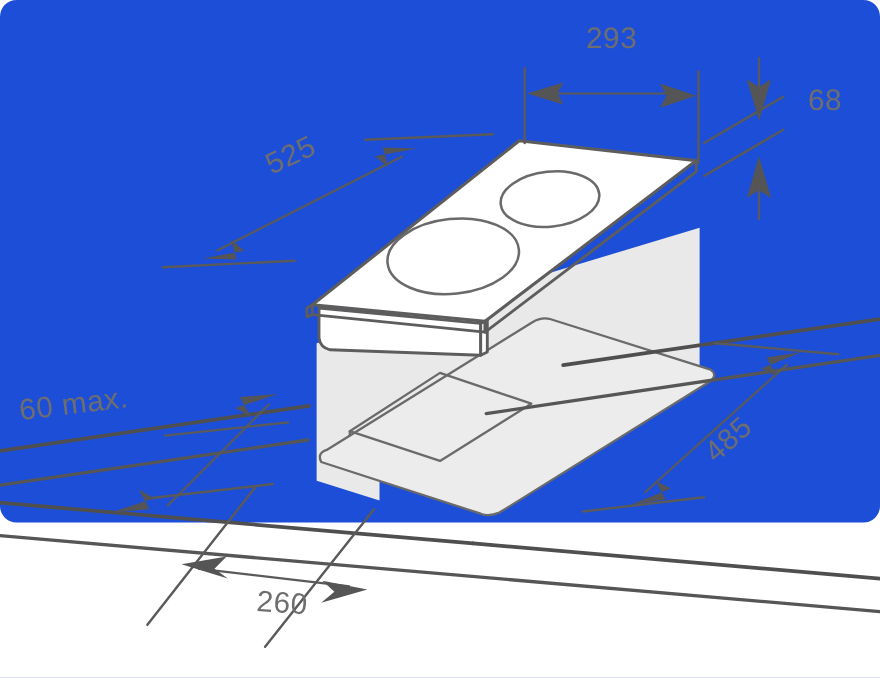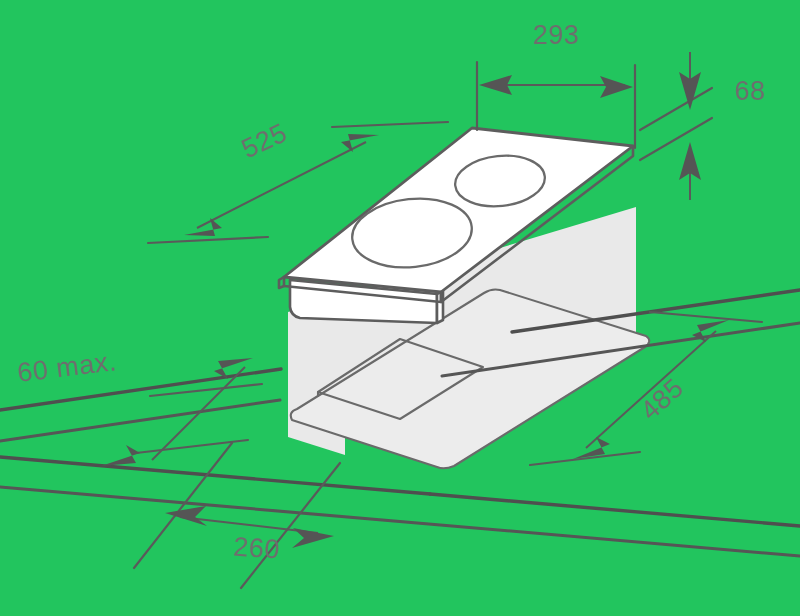--- a/index.html
+++ b/index.html
@@ -10,22 +10,23 @@
   }
   body {
     width: 800px;
     height: 616px;
     overflow: hidden;
     font-family: "Liberation Sans", sans-serif;
   }
   #drawing-root {
     position: relative;
     width: 800px;
-    height: 616px;
-    background: #22c55e;
+    height: 475px;
+    background: #1d4ed8;
+    border-radius: 15px;
   }
   svg#tech-drawing {
     display: block;
     width: 800px;
     height: 616px;
   }
   .dim-text {
     font-family: "Liberation Sans", sans-serif;
     font-size: 27px;
     font-weight: 400;

